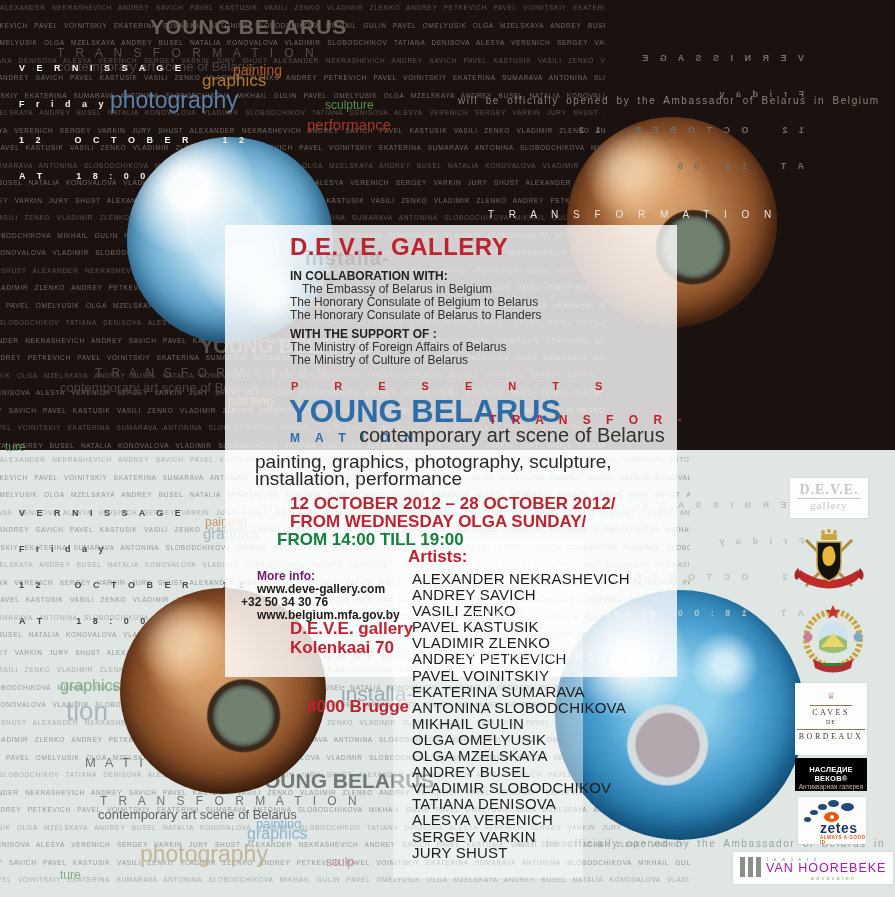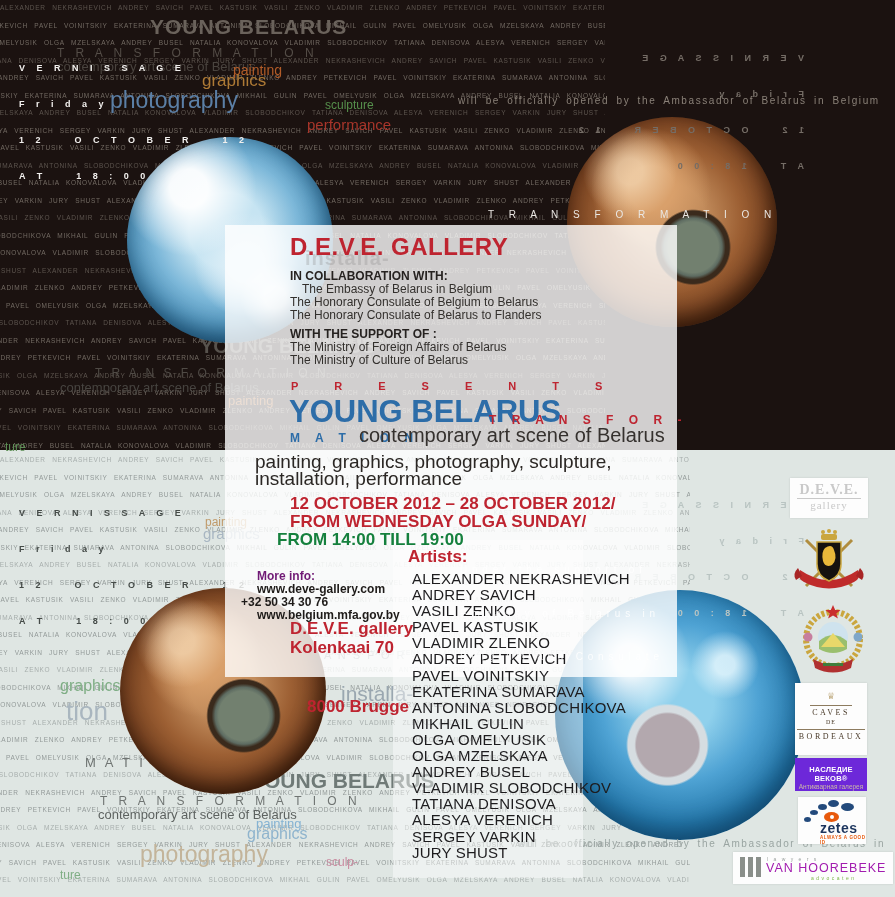--- a/index.html
+++ b/index.html
@@ -73,21 +73,21 @@
   #sidebar{position:absolute;left:0;top:0;width:895px;height:897px;z-index:6;pointer-events:none;}
   .logo-box{position:absolute;background:#fdfdfd;box-shadow:0 0 2px rgba(0,0,0,.12);}
   .deve-box{left:790px;top:478px;width:78px;height:40px;text-align:center;color:#c9c9c9;}
   .deve-box .l1{font-family:"Liberation Serif",serif;font-weight:700;font-size:14px;letter-spacing:1px;border-bottom:1px solid #c9c9c9;display:inline-block;margin-top:4px;padding:0 2px;}
   .deve-box .l2{font-family:"Liberation Serif",serif;font-size:11px;letter-spacing:1px;}
   .arms{position:absolute;}
   .caves-box{left:795px;top:683px;width:72px;height:72px;text-align:center;color:#4a3b2a;font-family:"Liberation Serif",serif;}
   .caves-crown{font-size:9px;color:#a08040;margin-top:8px;line-height:10px;}
   .caves-l{font-size:8px;letter-spacing:2.5px;line-height:11px;border-top:1px solid #8d7b5f;display:inline-block;padding:1px 2px 0;}
   .caves-de{font-size:6px;letter-spacing:1px;line-height:6px;}
-  .nasledie-box{left:795px;top:758px;width:72px;height:33px;background:#6d28d9;color:#fff;text-align:center;box-shadow:none;}
+  .nasledie-box{left:795px;top:758px;width:72px;height:33px;background:#000000;color:#fff;text-align:center;box-shadow:none;}
   .nasledie-box .l1{font-size:7.5px;font-weight:700;margin-top:7px;letter-spacing:.2px;}
   .nasledie-box .l2{font-size:6.5px;color:#cbb7a8;}
   .zetes-box{left:798px;top:797px;width:68px;height:47px;}
   .zetes-name{position:absolute;left:22px;top:23px;font-size:14px;font-weight:700;color:#1c355e;letter-spacing:.5px;}
   .zetes-tag{position:absolute;left:22px;top:38px;font-size:4.5px;font-weight:700;color:#e8590c;letter-spacing:.6px;}
   .fp{position:absolute;background:#234a7c;border-radius:50%;}
   .fp.orange{background:#e8590c;}
   .fp .dot{position:absolute;left:50%;top:50%;width:4px;height:4px;margin:-2px 0 0 -2px;background:#fff;border-radius:50%;}
   .vh-box{left:733px;top:852px;width:160px;height:32px;}
   .vh-bars{position:absolute;left:7px;top:5px;width:22px;height:20px;}

